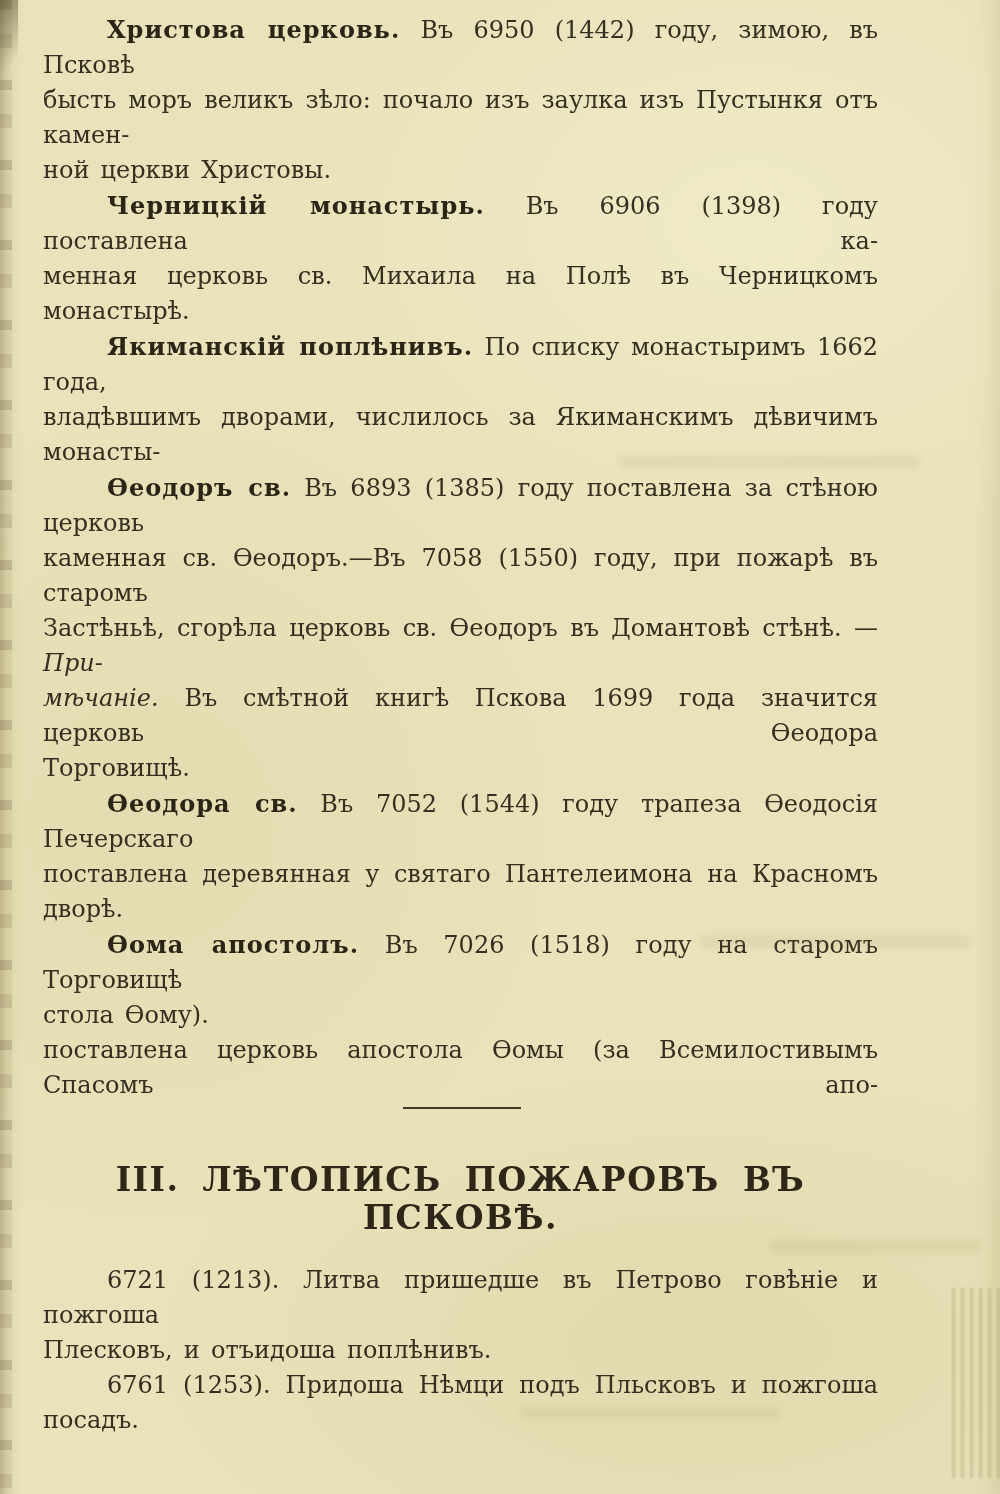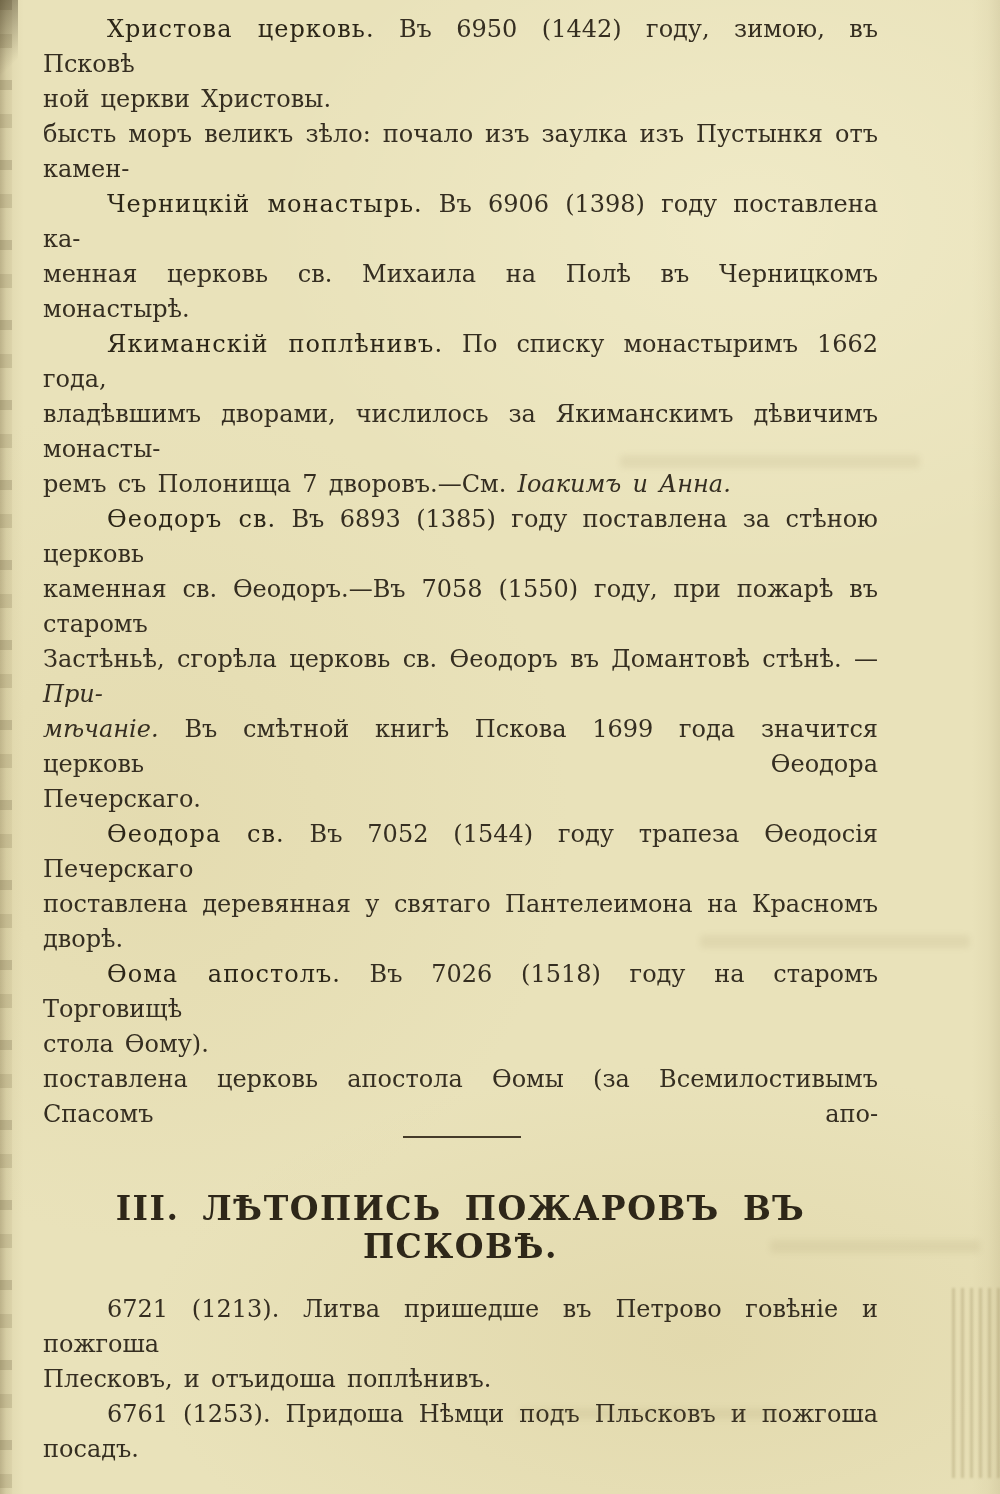--- a/index.html
+++ b/index.html
@@ -23,21 +23,21 @@
   .pagenum{
     text-align:center;font-size:25px;line-height:30px;word-spacing:20px;
     margin-bottom:28px;color:#3a3326;letter-spacing:1px;
   }
   .para{margin:0;}
   .line{
     font-size:24px;line-height:35px;word-spacing:3.5px;text-align:justify;
   }
   .line.just{text-align-last:justify;}
   .line.ind{text-indent:64px;}
-  .bold{font-weight:normal;letter-spacing:1px;color:#2b2517;}
+  .bold{font-weight:bold;letter-spacing:1px;color:#2b2517;}
   .italic{font-style:italic;}
   .normal{}
   .divider{
     width:118px;height:0;border-top:2px solid #453b29;
     margin:4px 0 0 360px;
   }
   .heading{
     font-size:33px;line-height:38px;font-weight:bold;text-align:center;
     letter-spacing:1.5px;word-spacing:10px;margin:52px 0 0 0;color:#2e2719;
   }
@@ -65,38 +65,37 @@
   #g3{left:770px;top:1240px;width:210px;height:13px;}
   #g4{left:520px;top:1408px;width:260px;height:11px;}
 </style>
 </head>
 <body>
 
 <div class="page">
   <div id="church">
       <div class="para">
         <div class="line just ind"><span class="bold">Христова церковь.</span><span class="normal"> Въ 6950 (1442) году, зимою, въ Псковѣ</span></div>
+        <div class="line just"><span class="normal">бысть моръ великъ зѣло: почало изъ заулка изъ Пустынкя отъ камен-</span></div>
         <div class="line"><span class="normal">ной церкви Христовы.</span></div>
-        <div class="line just"><span class="normal">бысть моръ великъ зѣло: почало изъ заулка изъ Пустынкя отъ камен-</span></div>
       </div>
       <div class="para">
         <div class="line just ind"><span class="bold">Черницкій монастырь.</span><span class="normal"> Въ 6906 (1398) году поставлена ка-</span></div>
         <div class="line"><span class="normal">менная церковь св. Михаила на Полѣ въ Черницкомъ монастырѣ.</span></div>
       </div>
       <div class="para">
         <div class="line just ind"><span class="bold">Якиманскій поплѣнивъ.</span><span class="normal"> По списку монастыримъ 1662 года,</span></div>
         <div class="line just"><span class="normal">владѣвшимъ дворами, числилось за Якиманскимъ дѣвичимъ монасты-</span></div>
-        <div class="line"><span class="normal">ремъ съ Полонища 7 дворовъ.—См. </span><span class="italic">Іоакимъ и Анна.</span></div>
       </div>
       <div class="para">
         <div class="line just ind"><span class="bold">Ѳеодоръ св.</span><span class="normal"> Въ 6893 (1385) году поставлена за стѣною церковь</span></div>
         <div class="line just"><span class="normal">каменная св. Ѳеодоръ.—Въ 7058 (1550) году, при пожарѣ въ старомъ</span></div>
         <div class="line just"><span class="normal">Застѣньѣ, сгорѣла церковь св. Ѳеодоръ въ Домантовѣ стѣнѣ. — </span><span class="italic">При-</span></div>
         <div class="line just"><span class="italic">мѣчаніе.</span><span class="normal"> Въ смѣтной книгѣ Пскова 1699 года значится церковь Ѳеодора</span></div>
-        <div class="line"><span class="normal">Печерскаго.</span></div>
+        <div class="line"><span class="normal">Торговищѣ.</span></div>
       </div>
       <div class="para">
         <div class="line just ind"><span class="bold">Ѳеодора св.</span><span class="normal"> Въ 7052 (1544) году трапеза Ѳеодосія Печерскаго</span></div>
         <div class="line"><span class="normal">поставлена деревянная у святаго Пантелеимона на Красномъ дворѣ.</span></div>
       </div>
       <div class="para">
         <div class="line just ind"><span class="bold">Ѳома апостолъ.</span><span class="normal"> Въ 7026 (1518) году на старомъ Торговищѣ</span></div>
         <div class="line"><span class="normal">стола Ѳому).</span></div>
         <div class="line just"><span class="normal">поставлена церковь апостола Ѳомы (за Всемилостивымъ Спасомъ апо-</span></div>
       </div>

